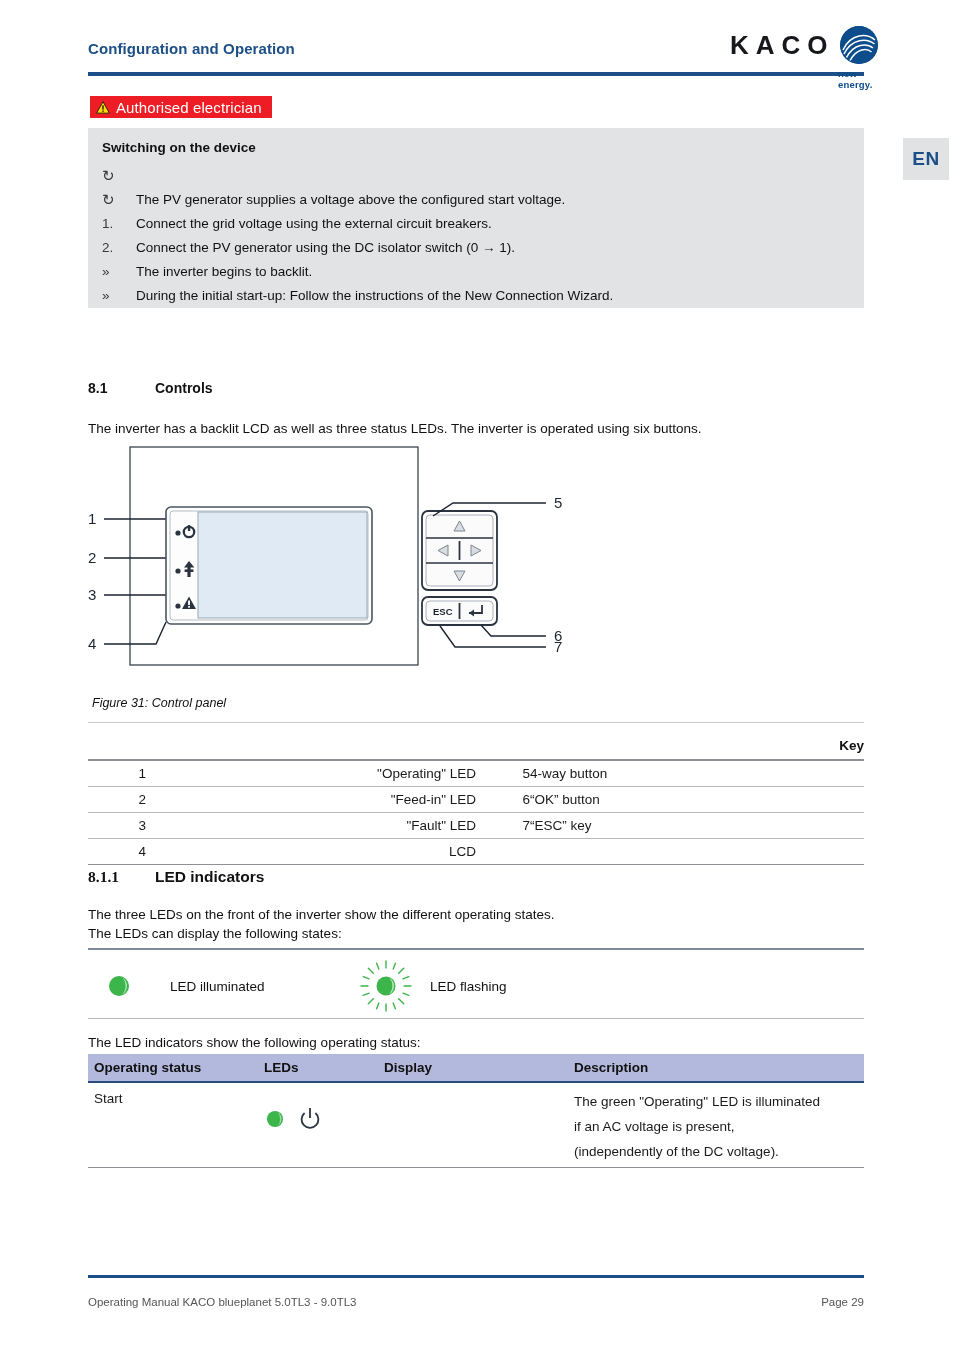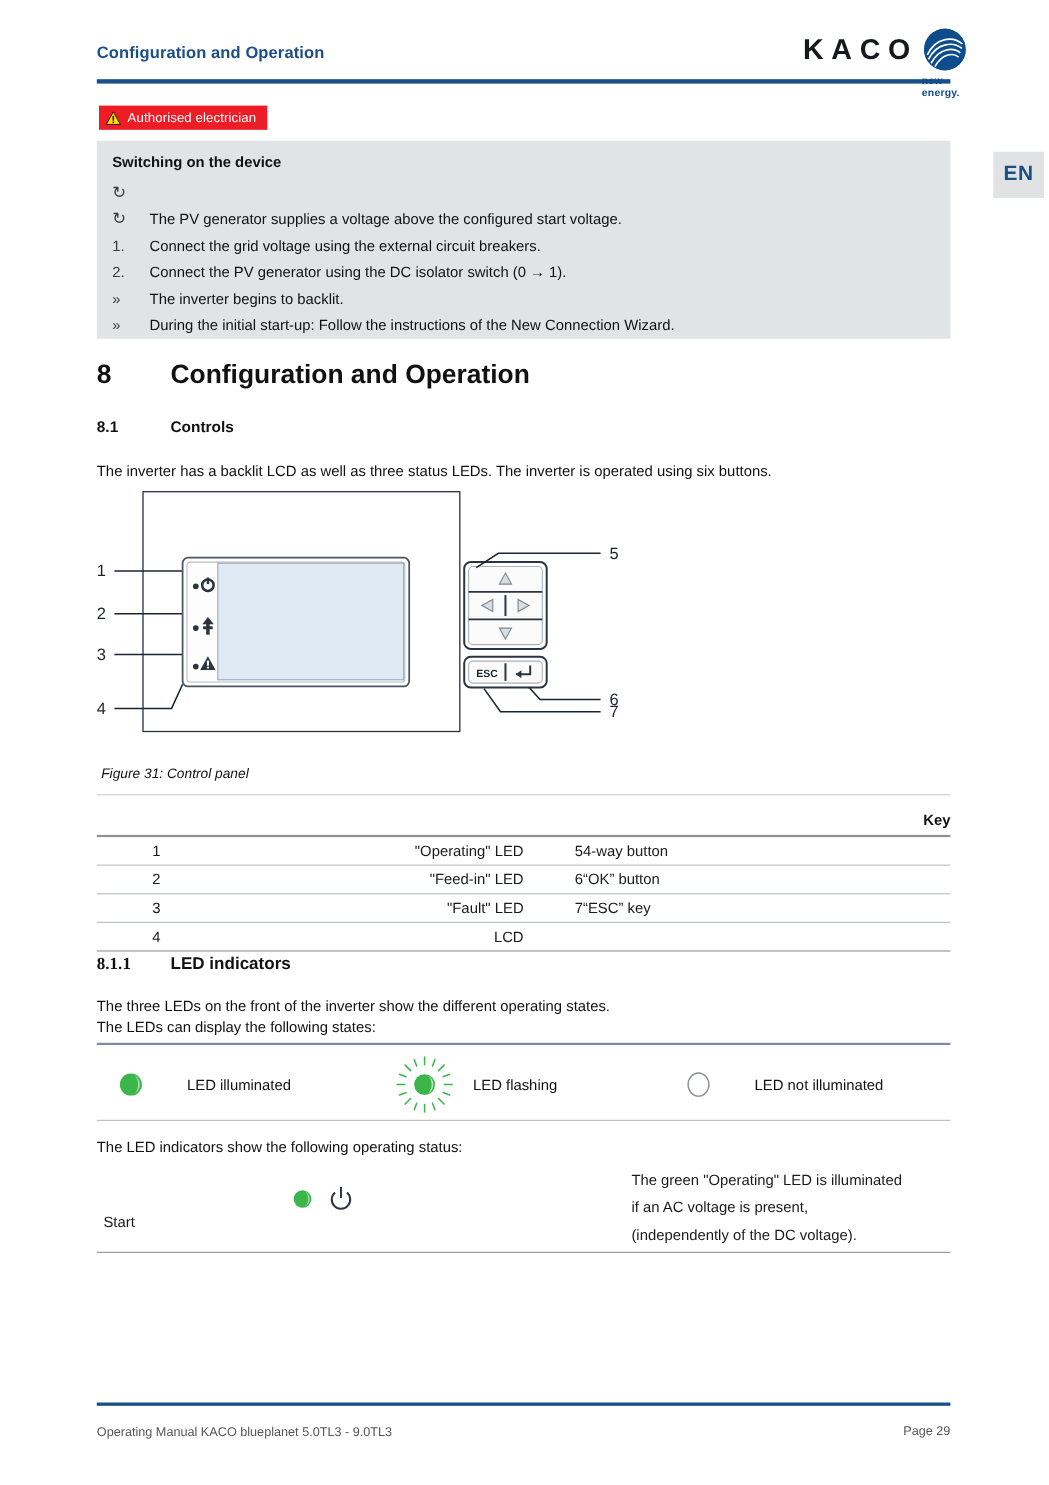--- a/index.html
+++ b/index.html
@@ -42,21 +42,21 @@
     background:#e0e2e4;display:flex;align-items:center;justify-content:center;
   }
   .en-tab span{font-size:19px;font-weight:bold;color:#1c4e87;letter-spacing:.5px;}
 
   
   .warnbar{
     position:absolute;left:90px;top:96px;height:22px;
     background:#ee1c25;display:inline-flex;align-items:center;padding:0 10px 0 6px;
   }
   .warnbar .tri{width:14px;height:13px;margin-right:6px;display:block;}
-  .warnbar .wtxt{font-size:12px;color:#ffffff;letter-spacing:.1px;}
+  .warnbar .wtxt{font-size:15px;color:#ffffff;letter-spacing:.1px;}
 
   
   .greybox{
     position:absolute;left:88px;top:128px;width:776px;height:180px;
     background:#e2e3e5;
   }
   .gb-title{position:absolute;left:14px;top:12px;font-size:13.5px;font-weight:bold;color:#111;}
   .gb-list{position:absolute;left:14px;top:36px;width:750px;}
   .gb-row{display:flex;align-items:flex-start;height:24px;}
   .gb-mark{width:34px;flex:0 0 34px;font-size:13.5px;color:#3a3a3a;line-height:24px;}
@@ -106,21 +106,21 @@
   .st-head{
     display:flex;height:27px;align-items:center;background:#b3b9dd;
     border-bottom:2px solid #2a4a7f;
   }
   .st-head div{font-size:13.5px;font-weight:bold;color:#111;}
   .st-body{display:flex;min-height:84px;border-bottom:1.5px solid #8d9094;}
   .c1{width:170px;flex:0 0 170px;padding-left:6px;}
   .c2{width:120px;flex:0 0 120px;}
   .c3{width:190px;flex:0 0 190px;}
   .c4{flex:1;}
-  .st-body .c1{font-size:13.5px;padding-top:8px;margin-top:41px;}
+  .st-body .c1{font-size:13.5px;padding-top:8px;}
   .st-body .c4{font-size:13.5px;line-height:25px;padding-top:6px;}
   .st-leds{display:flex;align-items:center;gap:10px;padding-top:22px;}
 
   
   .ftr-rule{position:absolute;left:88px;top:1275px;width:776px;height:2.5px;background:#1c4e87;}
   .ftr-l{position:absolute;left:88px;top:1296px;font-size:11.5px;color:#555;}
   .ftr-r{position:absolute;left:864px;top:1296px;font-size:11.5px;color:#555;transform:translateX(-100%);}
 
   .led-dot{display:block;}
 </style>
@@ -184,23 +184,20 @@
         <div class="gb-mark">»</div>
         <div class="gb-text">The inverter begins to backlit.</div>
       </div>
       <div class="gb-row">
         <div class="gb-mark">»</div>
         <div class="gb-text">During the initial start-up: Follow the instructions of the New Connection Wizard.</div>
       </div>
     </div>
   </div>
 
-  <div class="h1">
-    <span class="num">8</span><span>Configuration and Operation</span>
-  </div>
   <div class="h2">
     <span class="num">8.1</span><span>Controls</span>
   </div>
   <div class="para p-intro">The inverter has a backlit LCD as well as three status LEDs. The inverter is operated using six buttons.</div>
 
   <div class="fig">
     <svg width="500" height="235" viewBox="0 0 500 235">
 
       <rect x="42" y="2" width="288" height="218" fill="none" stroke="#2b3440" stroke-width="1.2"></rect>
 
@@ -342,32 +339,32 @@
           <line x1="42.9" y1="18.8" x2="48.8" y2="16.6"></line>
           <line x1="16.6" y1="48.8" x2="18.8" y2="42.9"></line>
           <line x1="33.2" y1="9.1" x2="35.4" y2="3.2"></line>
         </g>
         <circle cx="26" cy="26" r="9.5" fill="#3cb54a"></circle>
         <path d="M29.3 17.8 A9.5 9.5 0 0 1 29.3 34.2 A12.4 12.4 0 0 0 29.3 17.8 Z" fill="#cdeed3" opacity=".85"></path>
       </svg>
       <span class="leg-lbl" style="margin-left:18px;">LED flashing</span>
     </div>
 
-    <div class="leg-item" style="left:530px;">
-      <svg class="led-dot" width="34" height="34" viewBox="0 0 34 34">
-        <ellipse cx="17" cy="17" rx="9.5" ry="10.5" fill="#ffffff" stroke="#8d9094" stroke-width="1.3"></ellipse>
-      </svg>
-      <span class="leg-lbl" style="margin-left:34px;">LED not illuminated</span>
-    </div>
   </div>
   <div class="legend-rule2"></div>
 
   <div class="para p-status">The LED indicators show the following operating status:</div>
 
   <div class="sttbl">
+    <div class="st-head">
+      <div class="c1">Operating status</div>
+      <div class="c2">LEDs</div>
+      <div class="c3">Display</div>
+      <div class="c4">Description</div>
+    </div>
     <div class="st-body">
       <div class="c1">Start</div>
       <div class="c2">
         <div class="st-leds">
           <svg width="22" height="22" viewBox="0 0 22 22">
             <circle cx="11" cy="11" r="8" fill="#3cb54a"></circle>
             <path d="M13.8 4.3 A8 8 0 0 1 13.8 17.7 A10.4 10.4 0 0 0 13.8 4.3 Z" fill="#bde6c3" opacity=".85"></path>
           </svg>
           <svg width="28" height="28" viewBox="0 0 28 28">
             <path d="M8.6 8 A8.4 8.4 0 1 0 19.4 8" fill="none" stroke="#2b3440" stroke-width="1.8"></path>

